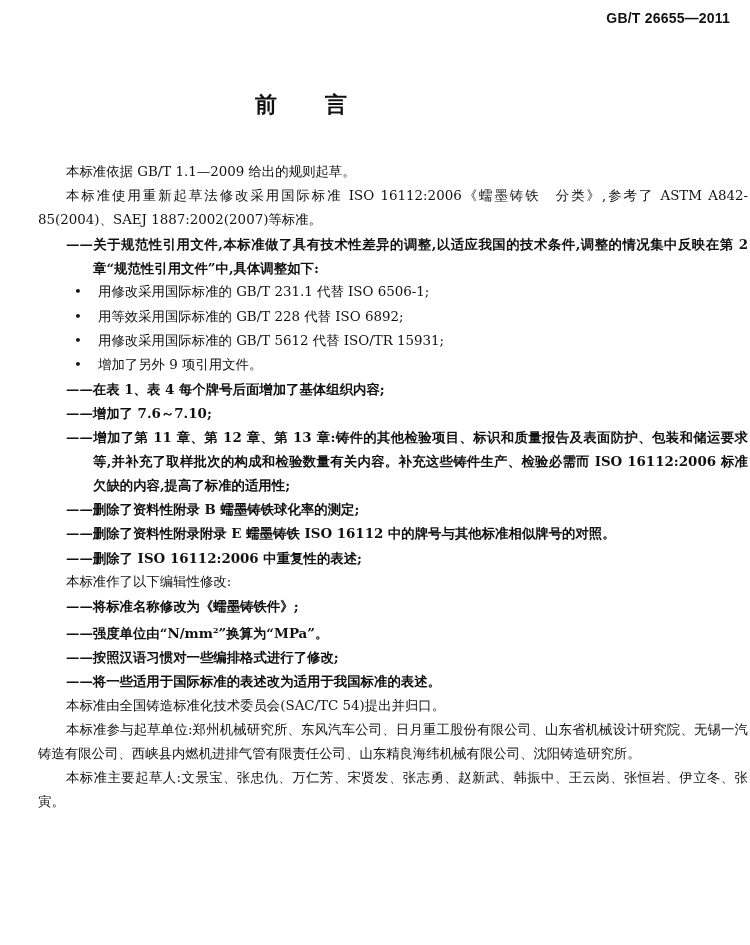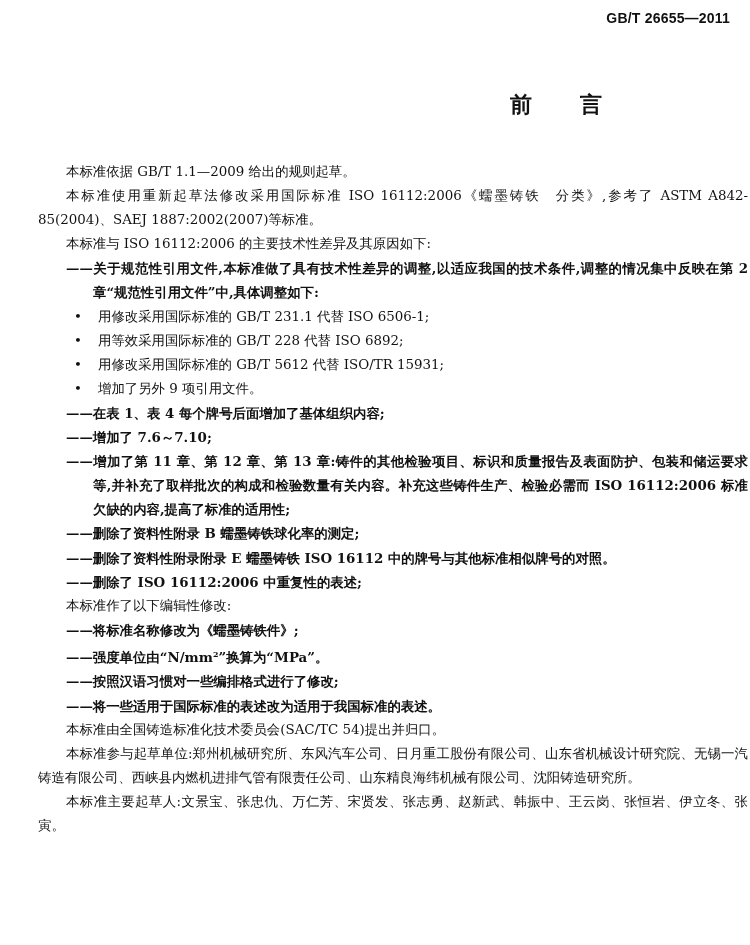--- a/index.html
+++ b/index.html
@@ -22,21 +22,21 @@
       font-family: "Liberation Sans", "DejaVu Sans", sans-serif;
       font-weight: bold;
       font-size: 14px;
       letter-spacing: 0.2px;
     }
     .title {
       position: absolute;
       top: 90px;
       left: 0;
       width: 602px;
-      text-align: right;
+      text-align: center;
       font-family: "DejaVu Sans", sans-serif;
       font-weight: bold;
       font-size: 22px;
       letter-spacing: 0;
     }
     .title span { display: inline-block; }
     .title .gap { width: 48px; }
     .body {
       position: absolute;
       top: 160px;
@@ -75,21 +75,20 @@
 
 <div class="std-code">GB/T 26655—2011</div>
 
 <div class="title">
   <span>前</span><span class="gap"></span><span>言</span>
 </div>
 
 <div class="body">
   <p class="p">本标准依据 GB/T 1.1—2009 给出的规则起草。</p>
   <p class="p">本标准使用重新起草法修改采用国际标准 ISO 16112:2006《蠕墨铸铁　分类》,参考了 ASTM A842-85(2004)、SAEJ 1887:2002(2007)等标准。</p>
-  <p class="p">本标准与 ISO 16112:2006 的主要技术性差异及其原因如下:</p>
   <p class="dash">——关于规范性引用文件,本标准做了具有技术性差异的调整,以适应我国的技术条件,调整的情况集中反映在第 2 章“规范性引用文件”中,具体调整如下:</p>
 
   <div class="bullet">
     <span class="dot">•</span>
     <span>用修改采用国际标准的 GB/T 231.1 代替 ISO 6506-1;</span>
   </div>
   <div class="bullet">
     <span class="dot">•</span>
     <span>用等效采用国际标准的 GB/T 228 代替 ISO 6892;</span>
   </div>

